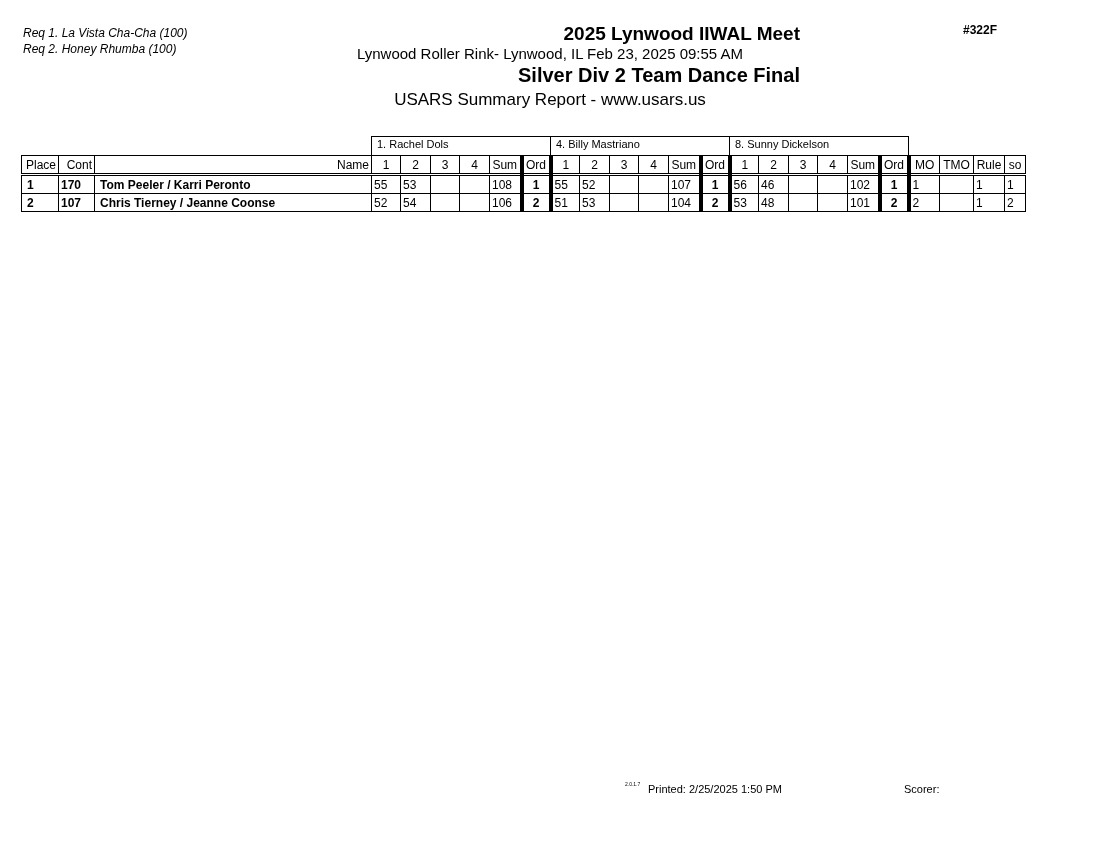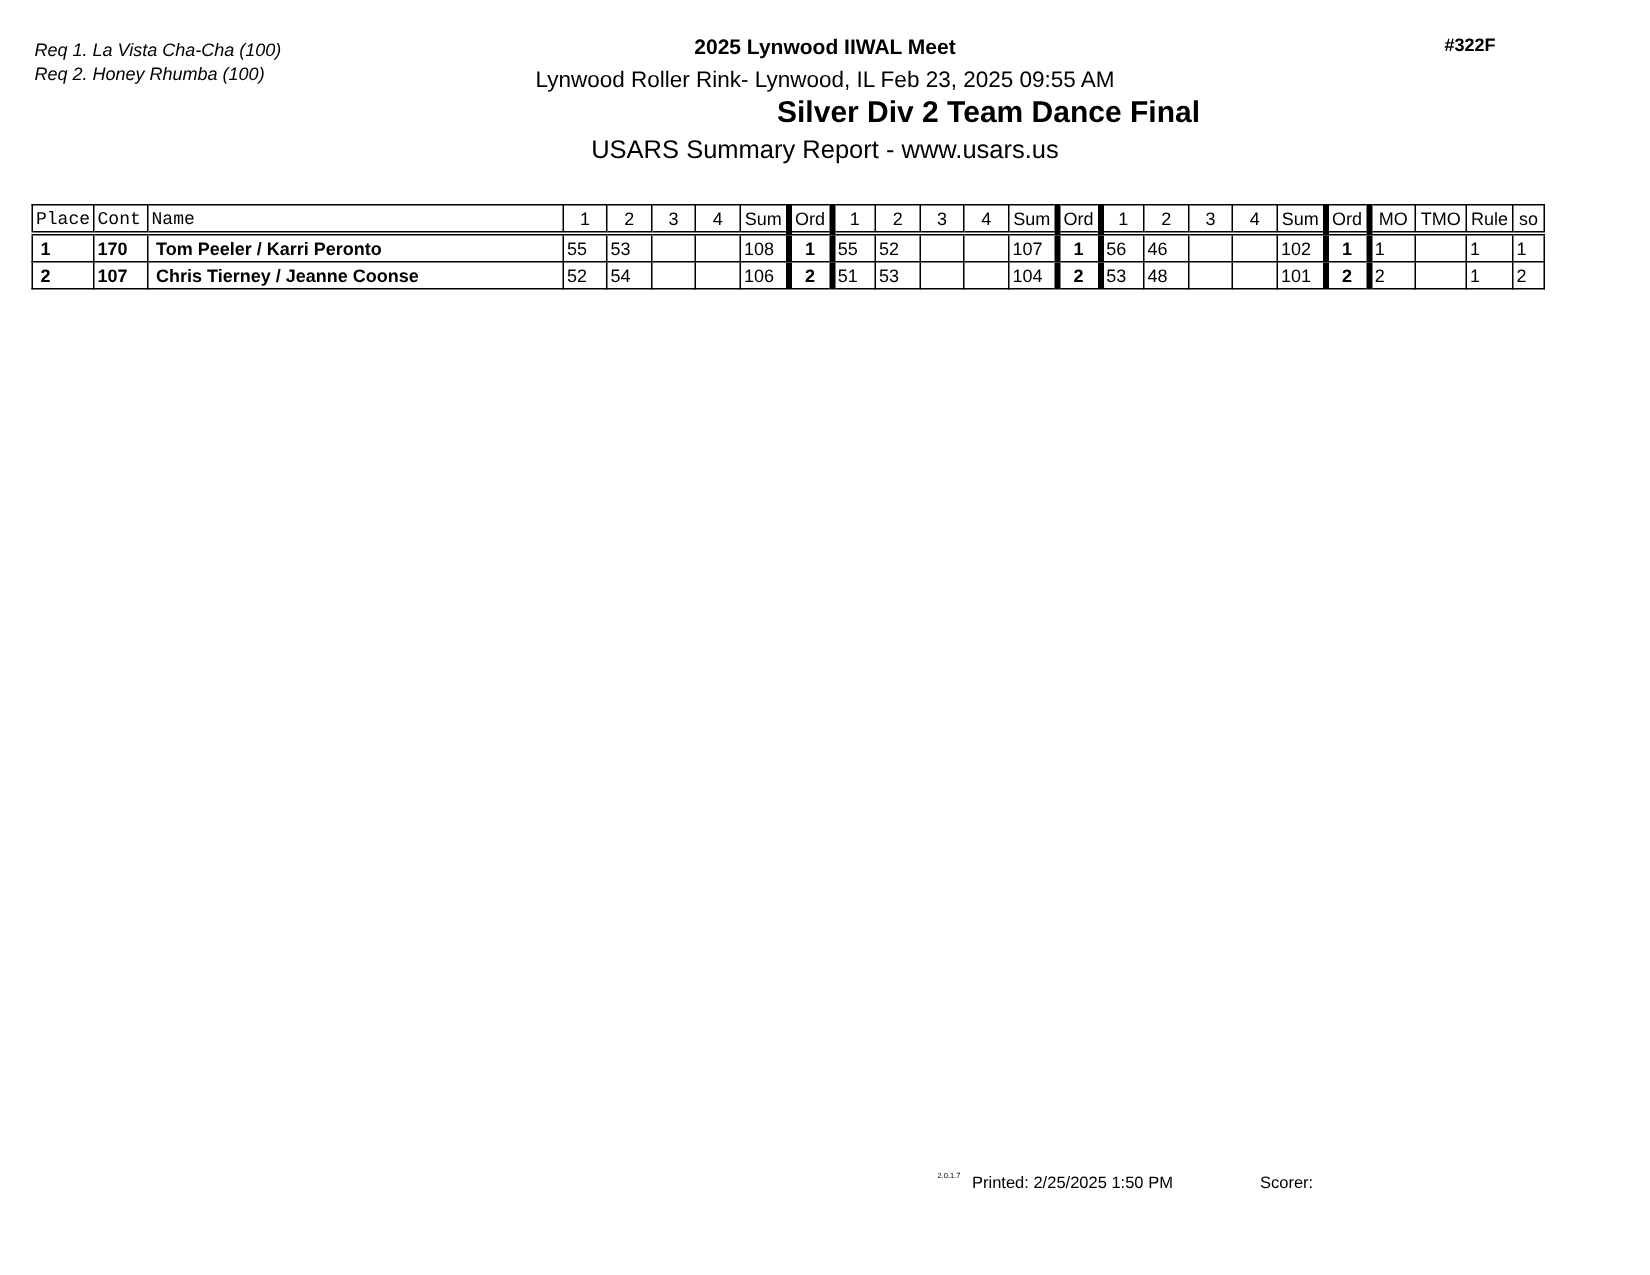--- a/index.html
+++ b/index.html
@@ -1,43 +1,43 @@
 <!DOCTYPE html>
 <html><head>
 <meta charset="utf-8">
 <style>
   html, body { margin:0; padding:0; background:#ffffff; }
   body { width:1100px; height:850px; position:relative; overflow:hidden; font-family:"Liberation Sans", sans-serif; color:#000; }
   .reqs { position:absolute; left:23px; top:25px; font-size:12px; line-height:16px;font-style:italic; }
   .hdr { position:absolute; left:300px; width:500px; text-align:center; white-space:nowrap; }
-  .title1 { top:23px; font-size:14px; font-weight:bold; }
+  .title1 { top:23px; font-size:19px; font-weight:bold;text-align:right; }
   .title2 { top:45px; font-size:15px; }
   .title3 { top:64px; font-size:20px; font-weight:bold;text-align:right; }
   .title4 { top:90px; font-size:17px; }
   .evnum { position:absolute; left:963px; top:23px; font-size:12px; font-weight:bold; }
 
   table.res { position:absolute; left:21px; top:136px; border-collapse:collapse; font-size:12px; }
   table.res td { border:1px solid #000; height:17px; padding:0 2px; white-space:nowrap; }
   tr.judgehdr td { height:17px; font-size:11px; vertical-align:top; padding-top:1px; }
   tr.judgehdr td.blank { border:none; }
   tr.judgehdr td.judge { padding-left:5px; }
   tr.colhdr td { text-align:center; border-bottom:3px double #000; }
-  tr.colhdr td.left { text-align:left;font-family:Liberation Mono, monospace; }
+  tr.colhdr td.left { text-align:right; }
   tr.row td { font-size:12px; text-align:left; }
   td.num { text-align:left; }
   td.ctr { text-align:center; }
   td.b { font-weight:bold; }
   td.thickL { border-left:4px solid #000 !important; }
   td.ord { font-weight:bold; text-align:center !important; font-size:13px; }
   tr.colhdr td.ordh { font-weight:normal; }
 
   .footer { position:absolute; top:783px; font-size:11px; }
   .ver { left:625px; top:781px; font-size:5px; }
   .printed { left:648px; }
-  .scorer { left:840px; }
+  .scorer { left:904px; }
 </style>
 </head>
 <body>
 
 <div class="reqs">
   <div>Req  1.  La Vista Cha-Cha (100)</div>
   <div>Req  2.  Honey Rhumba (100)</div>
 </div>
 
 <div class="hdr title1">2025 Lynwood IIWAL Meet</div>
@@ -68,20 +68,27 @@
       <col style="width:29px">
       <col style="width:30px">
       <col style="width:32px">
       <col style="width:29px">
     <col style="width:31px">
       <col style="width:34px">
       <col style="width:31px">
       <col style="width:21px">
   </colgroup>
   <tbody>
+      <tr class="judgehdr">
+    <td class="blank" colspan="3"></td>
+    <td class="judge" colspan="6">1.  Rachel Dols</td>
+    <td class="judge" colspan="6">4.  Billy Mastriano</td>
+    <td class="judge" colspan="6">8.  Sunny  Dickelson</td>
+    <td class="blank" colspan="4"></td>
+  </tr>
   <tr class="colhdr">
     <td class="left">Place</td>
     <td class="left">Cont</td>
     <td class="left">Name</td>
 
     <td>1</td>
     <td>2</td>
     <td>3</td>
     <td>4</td>
     <td>Sum</td>

